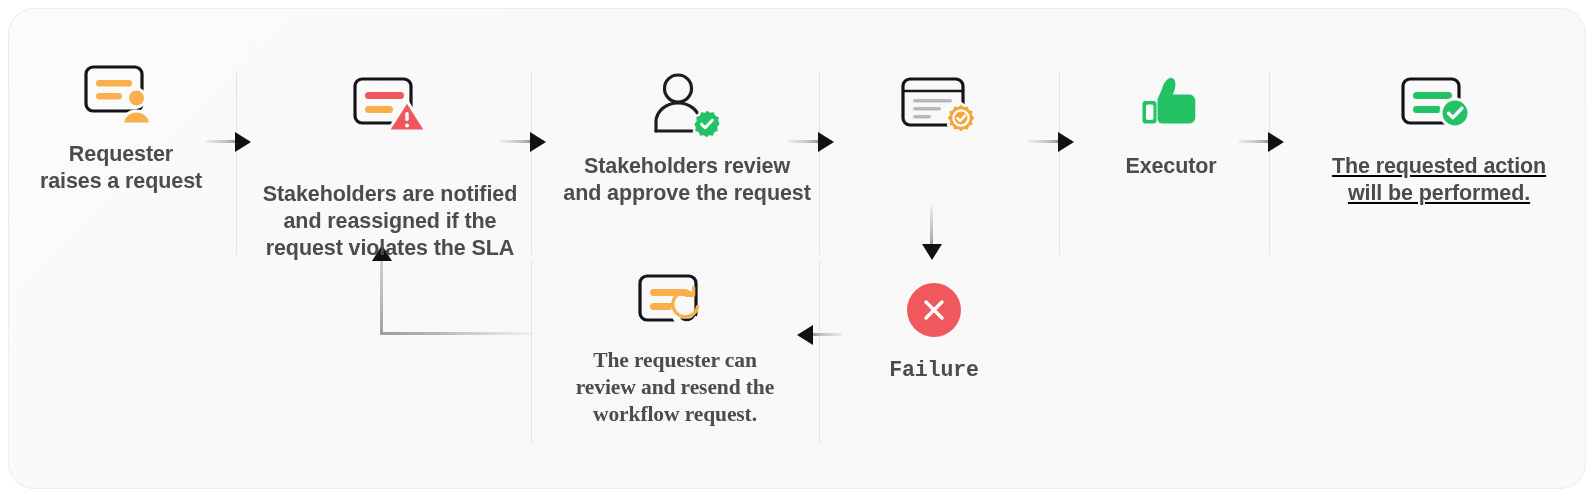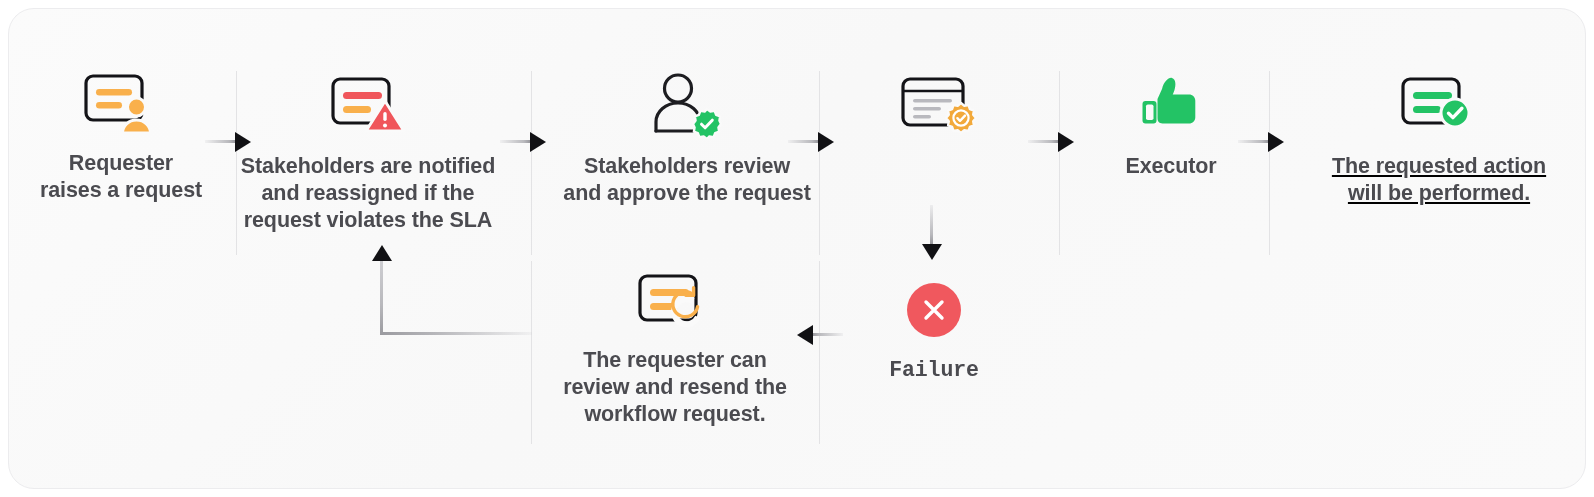--- a/index.html
+++ b/index.html
@@ -161,35 +161,35 @@
 
   <div class="arrow-h left" style="left:802px; top:324px; width:32px;">
     <div class="head"></div>
   </div>
 
   <div id="loop-horizontal" style="left:371px; top:323px; width:152px;"></div>
   <div id="loop-vertical" style="left:371px; top:249px; height:77px;">
     <div class="head"></div>
   </div>
 
-  <div class="node" style="left:8px; top:55px; width:208px;">
+  <div class="node" style="left:8px; top:46px; width:208px;">
     <div class="icon-wrap">
       <svg width="80" height="64" viewBox="0 0 80 64" xmlns="http://www.w3.org/2000/svg">
         <rect x="5" y="4" width="56" height="44" rx="7" ry="7" fill="none" stroke="#141418" stroke-width="3.2"></rect>
         <rect x="15" y="17" width="36" height="6.5" rx="3.25" fill="#F9B04C"></rect>
         <rect x="15" y="30" width="26" height="6.5" rx="3.25" fill="#F9B04C"></rect>
         <circle cx="55.5" cy="35" r="9" fill="#F9B04C" stroke="#FAFAFA" stroke-width="3"></circle>
         <path d="M41.5 61 a14 13 0 0 1 28 0 z" fill="#F9B04C" stroke="#FAFAFA" stroke-width="3"></path>
       </svg>
     </div>
     <div class="label">Requester
 raises a request</div>
   </div>
 
-  <div class="node" style="left:229px; top:58px; width:260px;">
+  <div class="node" style="left:251px; top:58px; width:260px;gap:28px;">
     <div class="icon-wrap">
       <svg width="82" height="64" viewBox="0 0 82 64" xmlns="http://www.w3.org/2000/svg">
         <rect x="6" y="4" width="56" height="44" rx="7" ry="7" fill="none" stroke="#141418" stroke-width="3.2"></rect>
         <rect x="16" y="17" width="39" height="7" rx="3.5" fill="#F0565B"></rect>
         <rect x="16" y="31" width="28" height="7" rx="3.5" fill="#F9B04C"></rect>
         <path d="M58 26 L77 56 L39 56 Z" fill="#F0565B" stroke="#FAFAFA" stroke-width="3" stroke-linejoin="round"></path>
         <rect x="56.3" y="37" width="3.4" height="9" rx="1.7" fill="#ffffff"></rect>
         <circle cx="58" cy="50.5" r="2" fill="#ffffff"></circle>
       </svg>
     </div>
@@ -259,21 +259,21 @@
   <div class="node" style="left:830px; top:272px; width:190px;">
     <div class="icon-wrap" style="height:58px; align-items:center;">
       <svg width="58" height="58" viewBox="0 0 58 58" xmlns="http://www.w3.org/2000/svg">
         <circle cx="29" cy="29" r="27" fill="#F0585E"></circle>
         <path d="M21 21 L37 37 M37 21 L21 37" fill="none" stroke="#ffffff" stroke-width="3.4" stroke-linecap="round"></path>
       </svg>
     </div>
     <div class="label" style="margin-top:18px;font-family:Liberation Mono, monospace;">Failure</div>
   </div>
 
-  <div class="node" style="left:538px; top:262px; width:256px;">
+  <div class="node" style="left:538px; top:262px; width:256px;font-family:Liberation Serif, serif;">
     <div class="icon-wrap" style="height:62px;">
       <svg width="82" height="60" viewBox="0 0 82 60" xmlns="http://www.w3.org/2000/svg">
         <rect x="6" y="3" width="56" height="44" rx="7" ry="7" fill="none" stroke="#141418" stroke-width="3.2"></rect>
         <rect x="16" y="16" width="39" height="7" rx="3.5" fill="#F9B04C"></rect>
         <rect x="16" y="30" width="28" height="7" rx="3.5" fill="#F9B04C"></rect>
         <g stroke="#FAFAFA" stroke-width="6" fill="none">
           <path d="M64 44 a12.5 12.5 0 1 1 -5-16"></path>
         </g>
         <path d="M63.6 33.6 a12.5 12.5 0 1 1 -4.6-12.2" fill="none" stroke="#F9B04C" stroke-width="3.4" stroke-linecap="round"></path>
         <path d="M59.6 14.6 L59.6 22.4 L52 22.4" fill="none" stroke="#F9B04C" stroke-width="3.4" stroke-linecap="round" stroke-linejoin="round"></path>

